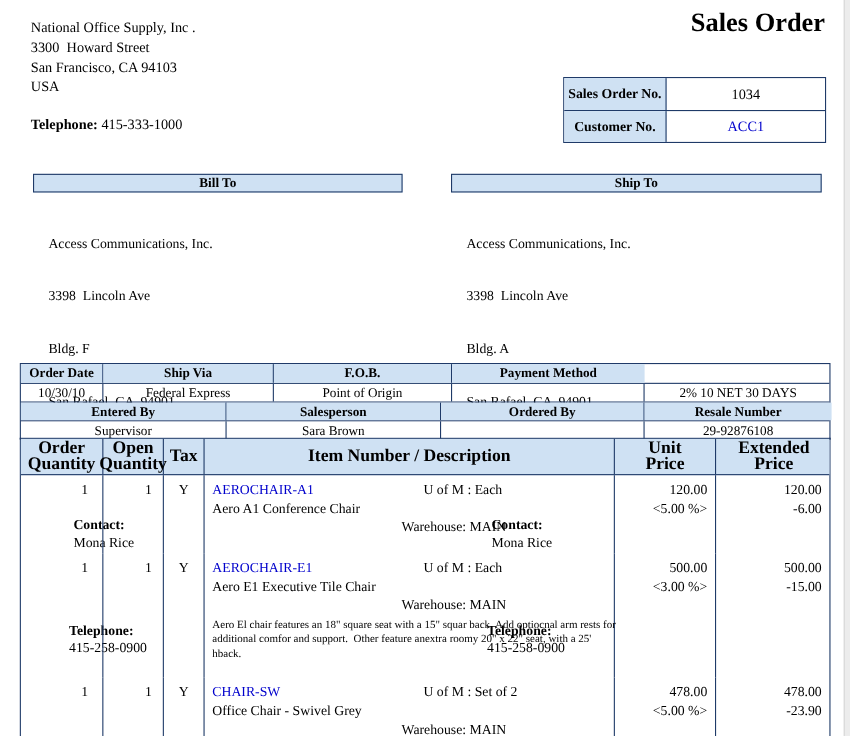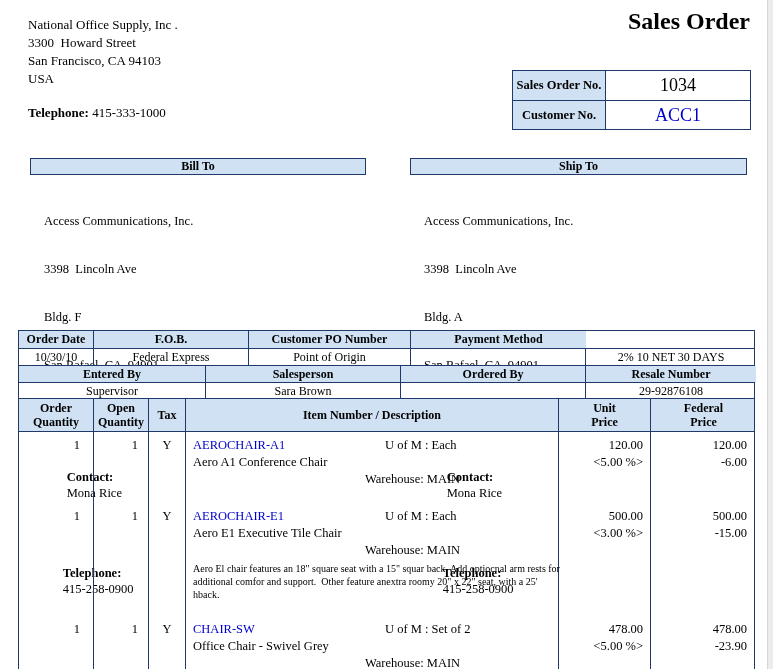--- a/index.html
+++ b/index.html
@@ -25,21 +25,21 @@
 
   
   .doc-title{position:absolute;right:23px;top:8px;font-size:24px;font-weight:bold;}
 
   
   .order-info{position:absolute;left:512px;top:70px;width:239px;border:1px solid var(--border);}
   .oi-row{display:flex;height:29px;}
   .oi-row + .oi-row{border-top:1px solid var(--border);}
   .oi-label{width:93px;background:var(--fill);border-right:1px solid var(--border);
     font-weight:bold;font-size:12.5px;display:flex;align-items:center;justify-content:center;}
-  .oi-value{flex:1;font-size:18px;display:flex;align-items:center;justify-content:center;}
+  .oi-value{flex:1;font-size:13px;display:flex;align-items:center;justify-content:center;}
   .link{color:var(--link);cursor:pointer;text-align:right;}
 
   
   .addr-block{position:absolute;top:158px;font-size:12.5px;}
   .billto{left:30px;width:336px;}
   .shipto{left:410px;width:337px;}
   .addr-header{height:17px;background:var(--fill);border:1px solid var(--border);
     font-weight:bold;font-size:12px;text-align:center;line-height:15px;}
   .addr-lines{padding:6px 0 0 14px;line-height:16px;white-space:pre-wrap;}
   .addr-lines .indent{padding-left:4px;}
@@ -53,21 +53,21 @@
   .dcell{border-right:1px solid var(--border);display:flex;align-items:center;justify-content:center;
     font-size:12px;overflow:hidden;}
   .dcell:last-child{border-right:none;}
   .hdr{background:var(--fill);font-weight:bold;}
 
   
   .items{position:absolute;left:18px;top:398px;width:737px;border:1px solid var(--border);border-bottom:none;}
   .items-header,.item-row{display:grid;grid-template-columns:75px 55px 37px 373px 92px 105px;}
   .items-header{background:var(--fill);border-bottom:1px solid var(--border);}
   .ih-cell{border-right:1px solid var(--border);min-height:32px;display:flex;flex-direction:column;
-    align-items:center;justify-content:center;font-weight:bold;font-size:12px;line-height:14px;text-align:center;}
+    align-items:center;justify-content:center;font-weight:bold;font-size:16px;line-height:14px;text-align:center;}
   .ih-cell:last-child{border-right:none;}
   .item-row > div{border-right:1px solid var(--border);font-size:12.5px;line-height:17px;}
   .item-row > div:last-child{border-right:none;}
   .c-qty{text-align:right;padding:5px 13px 0 0;}
   .c-open{text-align:right;padding:5px 10px 0 0;}
   .c-tax{text-align:center;padding:5px 0 0 0;}
   .c-desc{padding:5px 6px 15px 7px;}
   .desc-line1{position:relative;}
   .item-no{color:var(--link);cursor:pointer;}
   .uom{position:absolute;left:192px;top:0;}
@@ -141,22 +141,22 @@
     <div>
       <span class="b">Telephone:</span>
       <span>415-258-0900</span>
     </div>
   </div>
 </div>
 
 <div class="details">
   <div class="drow cols-a">
     <div class="dcell hdr">Order Date</div>
+    <div class="dcell hdr">Ship Via</div>
     <div class="dcell hdr">F.O.B.</div>
-    <div class="dcell hdr">Customer PO Number</div>
     <div class="dcell hdr">Payment Method</div>
   </div>
   <div class="drow cols-a">
     <div class="dcell">10/30/10</div>
     <div class="dcell">Federal Express</div>
     <div class="dcell">Point of Origin</div>
     <div class="dcell"></div>
     <div class="dcell">2% 10 NET 30 DAYS</div>
   </div>
   <div class="drow cols-b">
@@ -187,21 +187,21 @@
       <div>Tax</div>
     </div>
     <div class="ih-cell">
       <div>Item Number / Description</div>
     </div>
     <div class="ih-cell">
       <div>Unit</div>
       <div>Price</div>
     </div>
     <div class="ih-cell">
-      <div>Federal</div>
+      <div>Extended</div>
       <div>Price</div>
     </div>
   </div>
 
   <div class="item-row">
     <div class="c-qty">1</div>
     <div class="c-open">1</div>
     <div class="c-tax">Y</div>
     <div class="c-desc">
       <div class="desc-line1">

